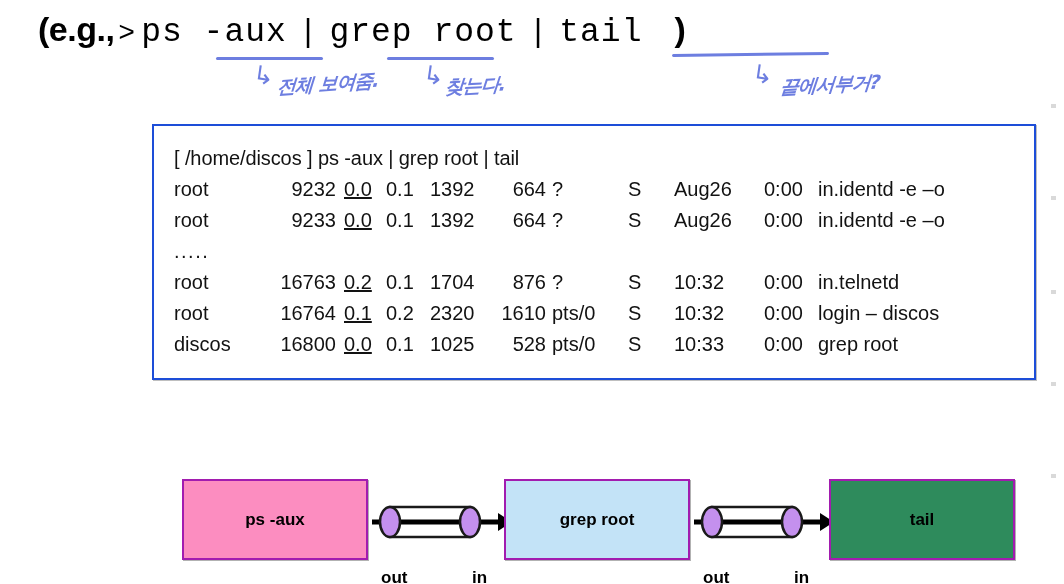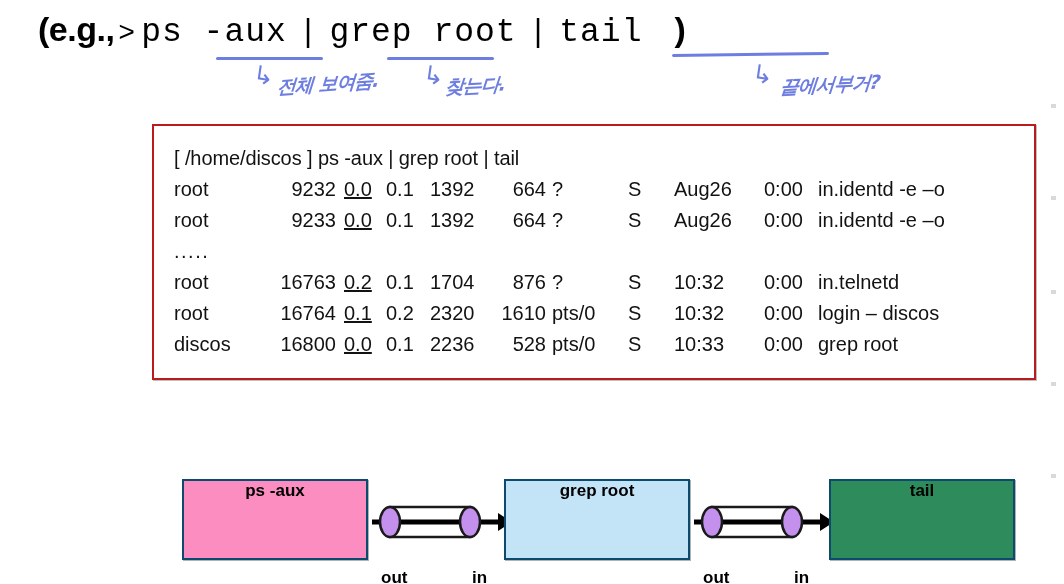--- a/index.html
+++ b/index.html
@@ -86,21 +86,21 @@
   #note-2 { left: 445px; top: 76px; transform: rotate(-3deg) skewX(-8deg); }
   #note-3 { left: 780px; top: 75px; transform: rotate(-3deg) skewX(-8deg); }
 
   
   #terminal-box {
     position: absolute;
     left: 152px;
     top: 124px;
     width: 884px;
     height: 256px;
-    border: 2px solid #b91c1c;
+    border: 2px solid #1d4ed8;
     background: #ffffff;
     box-sizing: border-box;
     box-shadow: 1px 1px 0 rgba(0,0,0,0.25);
   }
   #terminal-lines {
     position: absolute;
     left: 20px;
     top: 17px;
     font-family: "Liberation Sans", sans-serif;
     font-size: 20px;
@@ -134,23 +134,24 @@
     left: 0;
     top: 455px;
     width: 1064px;
     height: 129px;
   }
   .proc-box {
     position: absolute;
     top: 24px;
     width: 186px;
     height: 81px;
-    border: 2px solid #0c4a6e;
+    border: 2px solid #a21caf;
     box-sizing: border-box;
     display: flex;
+    align-items: center;
     justify-content: center;
     font-family: "Liberation Sans", sans-serif;
     font-weight: bold;
     font-size: 17px;
     color: #000;
     box-shadow: 1px 1px 0 rgba(0,0,0,0.3);
   }
   #box-ps   { left: 182px; background: #fc8dc0; }
   #box-grep { left: 504px; background: #c3e3f7; }
   #box-tail { left: 829px; background: #2e8b5c; }
@@ -261,21 +262,21 @@
       <span class="c-time">10:32</span>
       <span class="c-cpu2">0:00</span>
       <span class="c-cmd">login – discos</span>
     </div>
 
     <div class="term-line term-row">
       <span class="c-user">discos</span>
       <span class="c-pid">16800</span>
       <span class="c-cpu">0.0</span>
       <span class="c-mem">0.1</span>
-      <span class="c-vsz">2236</span>
+      <span class="c-vsz">1025</span>
       <span class="c-rss">528</span>
       <span class="c-tty">pts/0</span>
       <span class="c-stat">S</span>
       <span class="c-time">10:33</span>
       <span class="c-cpu2">0:00</span>
       <span class="c-cmd">grep root</span>
     </div>
   </div>
 </div>
 

